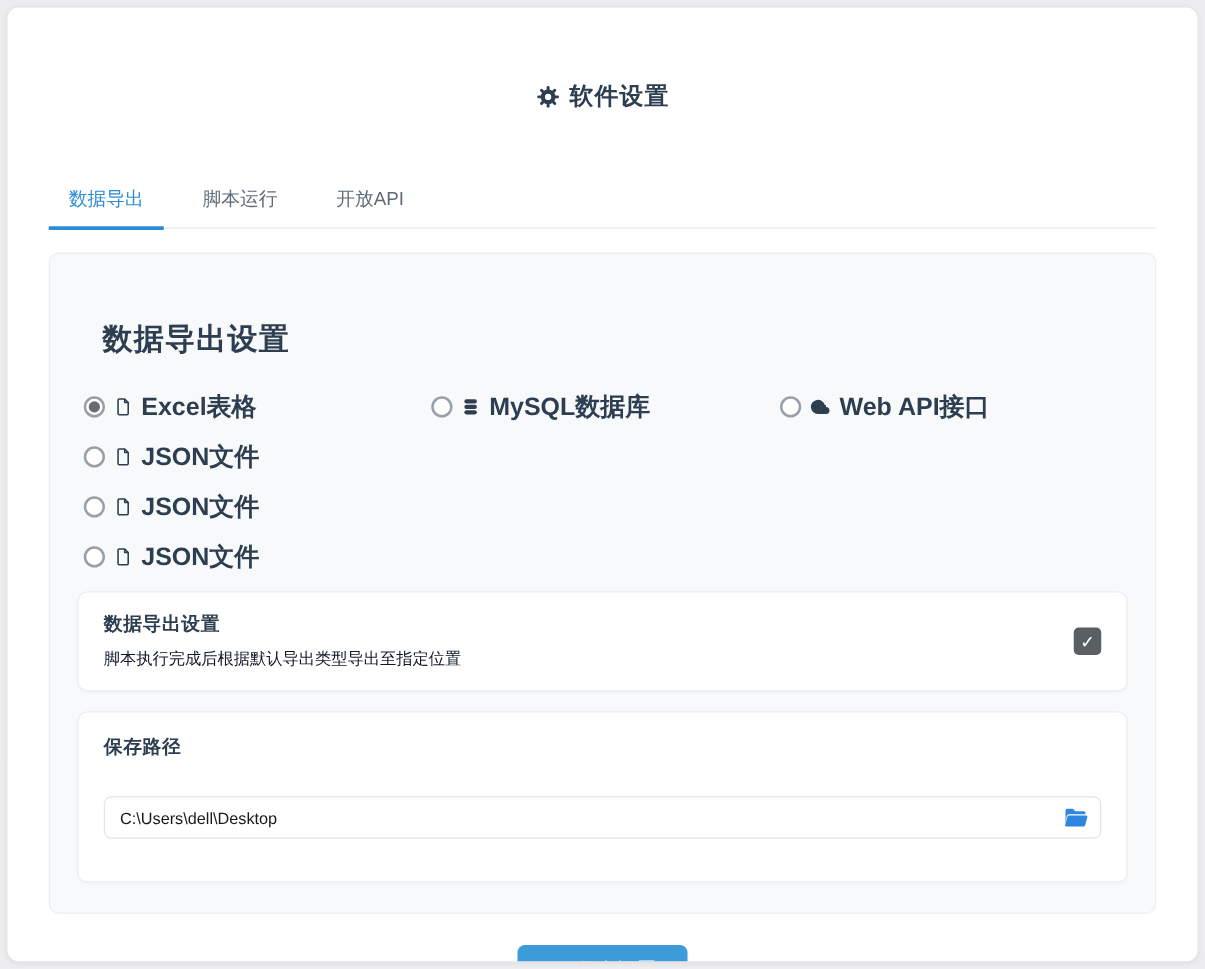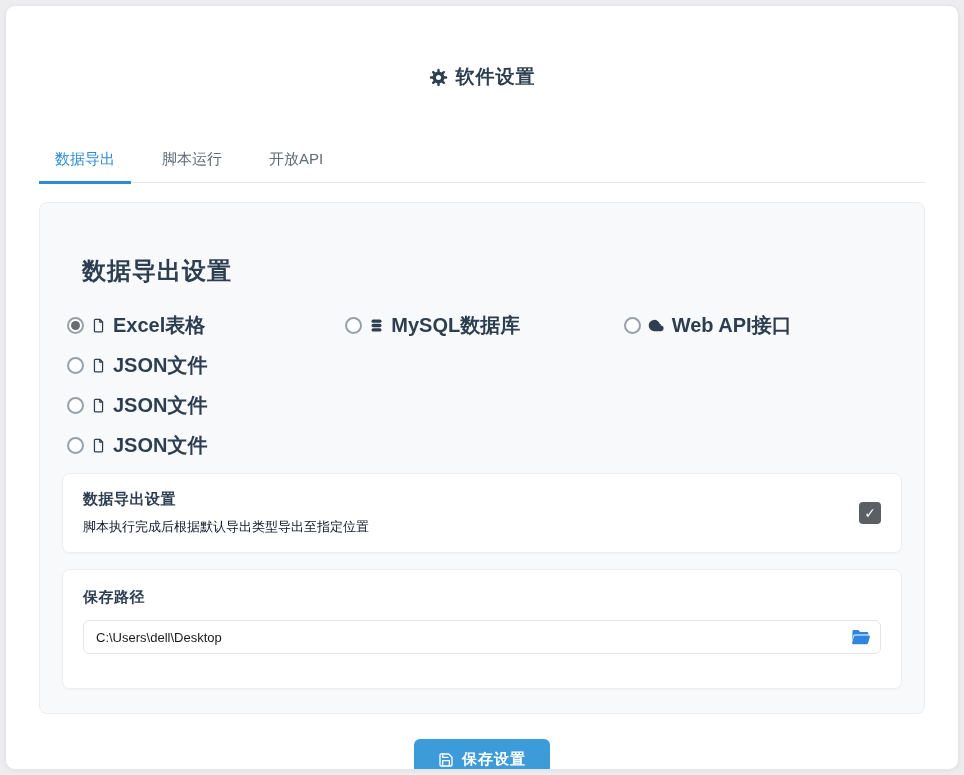--- a/index.html
+++ b/index.html
@@ -123,21 +123,21 @@
     color: #fff;
     display: flex;
     align-items: center;
     justify-content: center;
     font-size: 14px;
     font-weight: bold;
     cursor: pointer;
     flex-shrink: 0;
   }
   .subcard.save-path { margin-top: 16px; padding: 18px 20px 34px 20px; }
-  .input-wrap { position: relative; margin-top: 13px; text-decoration: underline; }
+  .input-wrap { position: relative; margin-top: 30px; text-decoration: underline; }
   .path-input {
     width: 100%;
     height: 34px;
     border: 1px solid #e2e5e8;
     border-radius: 6px;
     background: #fff;
     padding: 0 42px 0 12px;
     font-size: 13px;
     color: #1a1a1a;
     font-family: "Liberation Sans", "DejaVu Sans", sans-serif;

